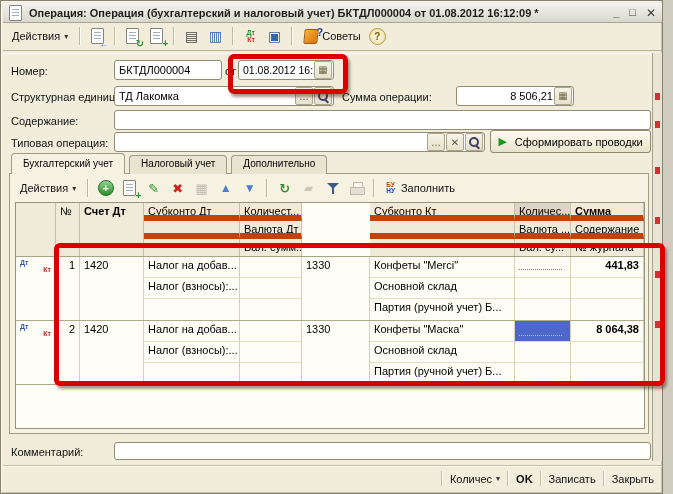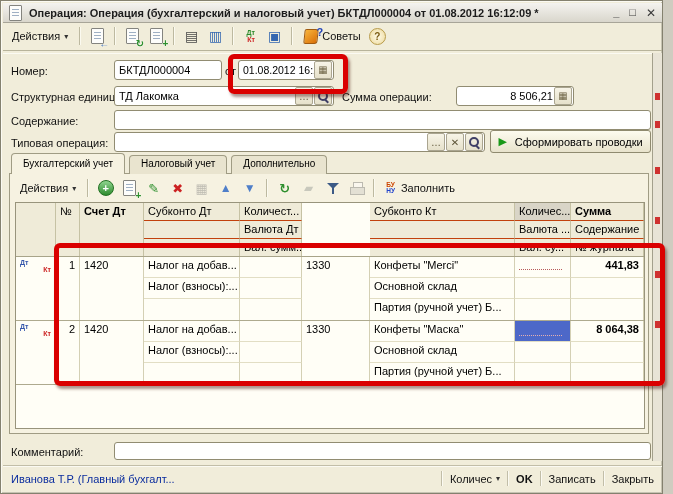--- a/index.html
+++ b/index.html
@@ -80,21 +80,21 @@
   .panel{position:absolute;left:8px;top:172px;width:640px;height:261px;background:#f6f2e1;
     border:1px solid #a09c84;box-sizing:border-box;z-index:1;}
   .gridbar{position:absolute;left:2px;top:2px;right:2px;height:24px;display:flex;align-items:center;gap:3px;padding:0 3px;}
   .filllbl{font-size:11px;margin-left:2px;}
   
   .tbl{position:absolute;left:5px;top:28px;width:630px;height:227px;background:#fffef6;
     border:1px solid #98947c;box-sizing:border-box;overflow:hidden;}
   .g{display:grid;grid-template-columns:40px 24px 64px 96px 62px 68px 145px 56px minmax(0,1fr);}
   .thead{border-bottom:1px solid #a8a489;}
   .thead .g{grid-template-rows:18px 18px 17px;}
-  .hc{box-sizing:border-box;border-right:1px solid #c6c2a4;border-bottom:1px solid #c2410c;
+  .hc{box-sizing:border-box;border-right:1px solid #c6c2a4;border-bottom:6px solid #c2410c;
     padding:2px 4px;background:#efebd8;font-size:11px;white-space:nowrap;overflow:hidden;}
   .hc.m{grid-row:1/4;border-bottom:none;}
   .hc.nb{border-bottom:none;}
   .hc.sel{background:#d9d5c7;}
   .hc.b{font-weight:bold;}
   .trow .g{grid-template-rows:21px 21px 21px;}
   .trow{border-bottom:1px solid #aeaa8e;}
   .dc{box-sizing:border-box;border-right:1px solid #d4d0b4;border-bottom:1px solid #e2deC4;
     padding:2px 4px;background:#fffef6;font-size:11px;white-space:nowrap;overflow:hidden;}
   .dc.m{grid-row:1/4;border-bottom:none;}
@@ -399,21 +399,20 @@
       <div style="height:46px;background:#fffef6;"></div>
     </div>
   </div>
 
   <span class="lbl" style="left:10px;top:445px">Комментарий:</span>
   <div class="fld" style="left:113px;top:441px;width:537px;height:18px">
     <span class="val"></span>
   </div>
 
   <div class="statusbar">
-    <span class="user">Иванова Т.Р. (Главный бухгалт...</span>
     <span class="sbtns">
       <span class="ssep"></span>
       <span class="sbtn">
         <span>Количес</span>
         <span class="caret">▾</span>
       </span>
       <span class="ssep"></span>
       <span class="sbtn ok">OK</span>
       <span class="ssep"></span>
       <span class="sbtn">Записать</span>

